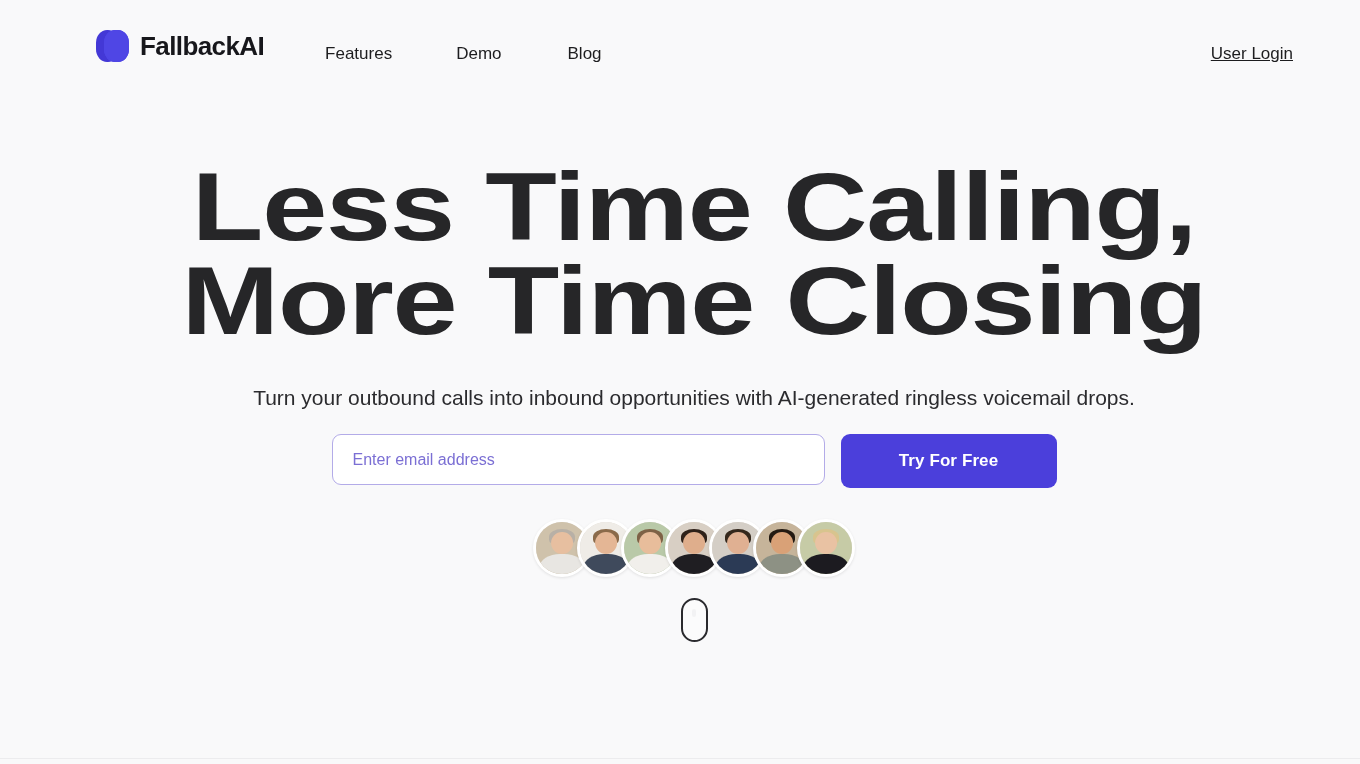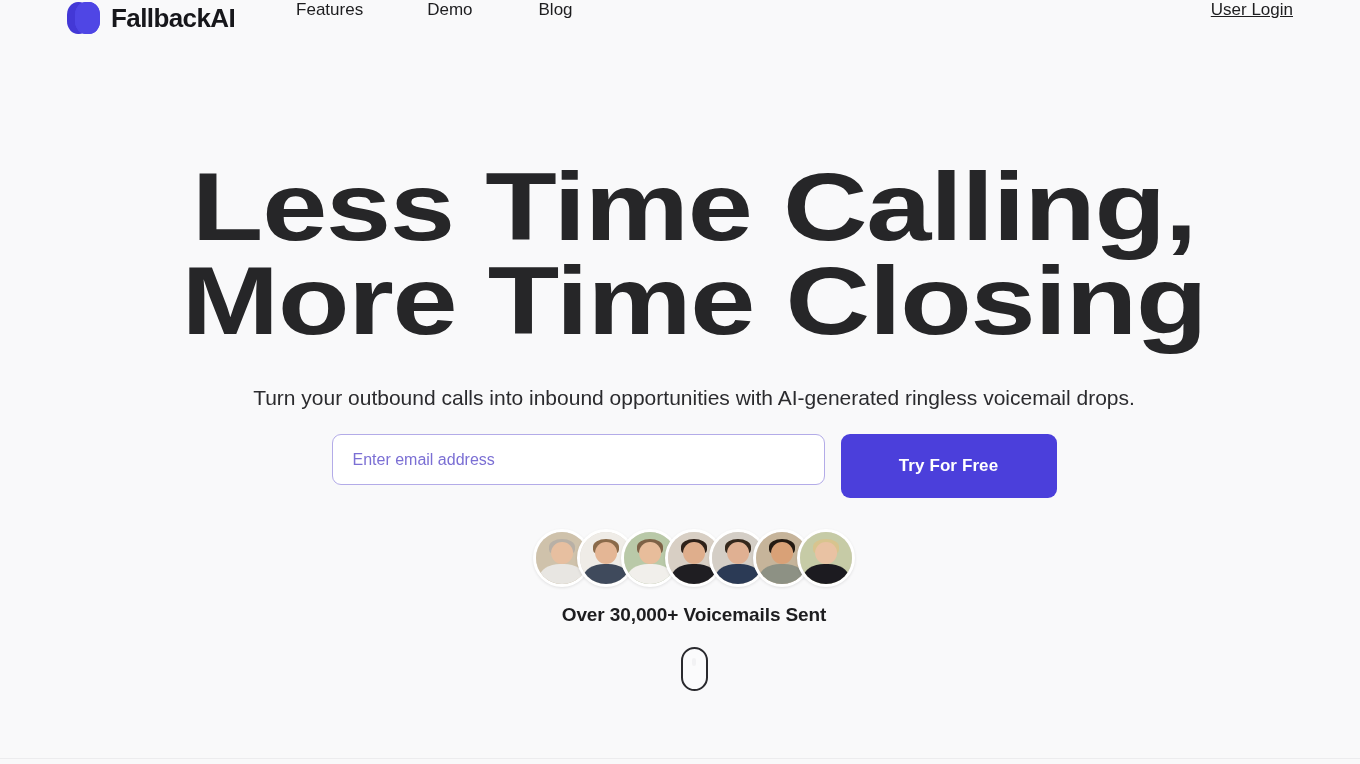--- a/index.html
+++ b/index.html
@@ -14,22 +14,22 @@
     background: #f9f9fa;
     font-family: "Liberation Sans", sans-serif;
     color: #1d1d1f;
     position: relative;
   }
 
   
   .header {
     height: 64px;
     display: flex;
-    align-items: flex-start;
-    padding: 0 67px 0 67px;
+    align-items: flex-end;
+    padding: 0 67px 0 96px;
     background: #f9f9fa;
   }
 
   .brand {
     display: flex;
     align-items: center;
     gap: 11px;
     cursor: pointer;
   }
 
@@ -141,21 +141,21 @@
     color: #5b50c9;
     outline: none;
   }
   .email-input::placeholder {
     color: #7b6fd4;
     opacity: 1;
   }
 
   .cta-button {
     width: 216px;
-    height: 64px;
+    height: 54px;
     border: none;
     border-radius: 9px;
     background: #4b3fdb;
     color: #ffffff;
     font-family: "Liberation Sans", sans-serif;
     font-size: 17px;
     font-weight: 700;
     cursor: pointer;
     letter-spacing: 0.1px;
   }
@@ -306,21 +306,20 @@
       <span class="av-head" style="background:#d9a177"></span>
     </span>
     <span class="avatar">
       <span class="av-bg" style="background:#c6cba6"></span>
       <span class="av-body" style="background:#1c1b20"></span>
       <span class="av-hair" style="background:#d8c48e"></span>
       <span class="av-head" style="background:#e9c2a3"></span>
     </span>
   </div>
 
-  <div class="social-proof">Over 30,000+ Voicemails Sent</div>
 
   <div class="scroll-indicator">
     <span class="wheel"></span>
   </div>
 
 </main>
 
 <div class="bottom-rule"></div>
 
 </body></html>

